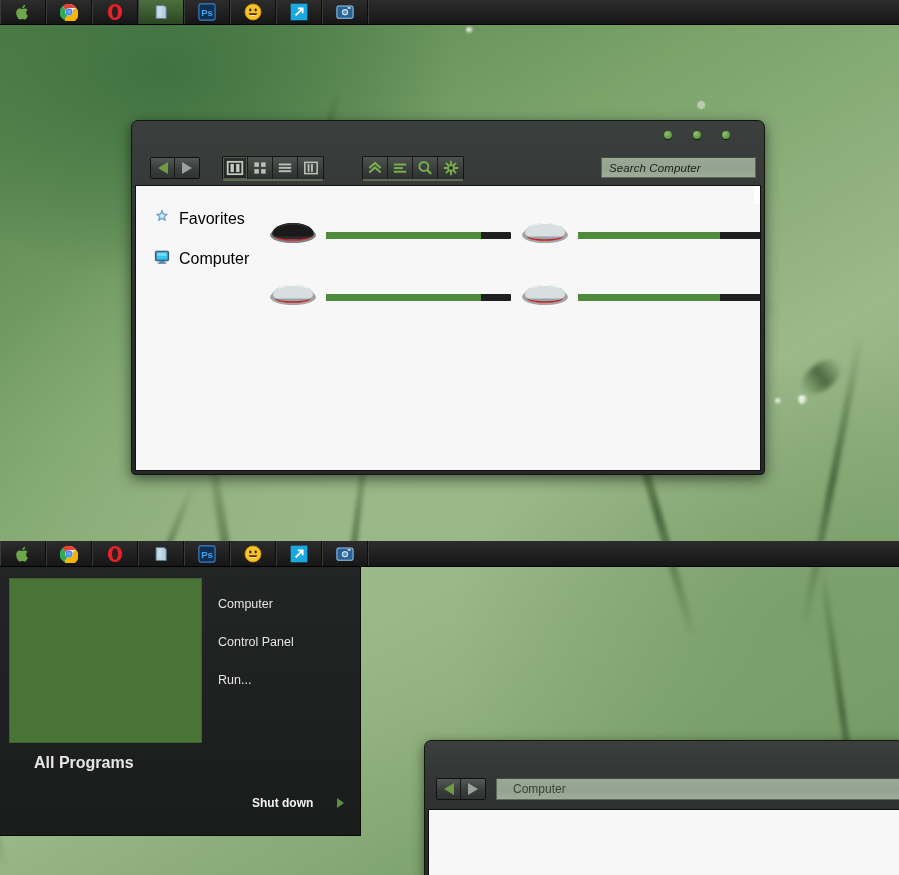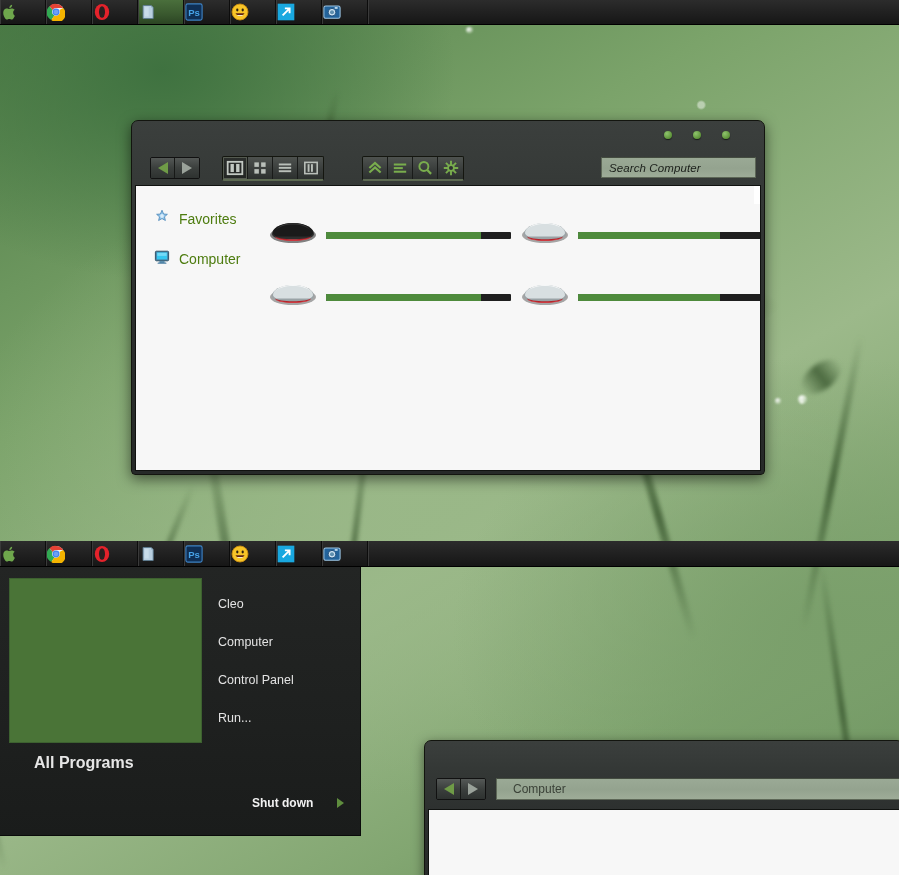--- a/index.html
+++ b/index.html
@@ -38,21 +38,21 @@
   .taskbar {
     position: absolute; left: 0; width: 899px; height: 25px;
     background: linear-gradient(to bottom, #2c2c2c 0%, #222222 45%, #161616 100%);
     display: flex; align-items: stretch;
     border-bottom: 1px solid #000;
     z-index: 40;
   }
   .taskbar.top { top: 0; }
   .taskbar.second { top: 541px; height: 26px; }
   .tb-item {
-    width: 46px; display: flex; align-items: center; 
+    width: 46px; display: flex; align-items: center; justify-content: center;
     border-right: 1px solid #0c0c0c;
     border-left: 1px solid #3a3a3a;
     position: relative;
   }
   .tb-item.active {
     background: linear-gradient(to bottom, #4a6f3c 0%, #39582e 60%, #2b4423 100%);
   }
   .tb-item.spacer { flex: 1; border-left: 1px solid #3a3a3a; border-right: none; }
 
   
@@ -117,21 +117,21 @@
 
   .content {
     position: absolute; left: 3px; right: 3px; top: 64px; bottom: 3px;
     background: #f7f7f7;
     border: 1px solid #101210;
     display: flex;
     overflow: hidden;
   }
   .sidebar { width: 128px; padding-top: 13px; flex: none; }
   .side-item { display: flex; align-items: center; height: 40px; padding-left: 18px; gap: 9px; }
-  .side-label { font-size: 14px; color: #4d7c0f; }
+  .side-label { font-size: 16px; color: #000000; }
 
   .drives { flex: 1; position: relative; padding-top: 18px; }
   .drive-row { display: flex; }
   .drive {
     width: 252px; display: flex; align-items: center; height: 62px; padding-left: 4px; gap: 8px;
   }
   .bar-wrap { width: 185px; height: 7px; background: #1f1f1f; border-radius: 1px; overflow: hidden; }
   .bar-fill { height: 100%; background: linear-gradient(to bottom, #69a64f, #4e8b3c); }
 
   .sb-thumb {
@@ -528,23 +528,20 @@
         </svg>
       </span>
     </div>
     <div class="tb-item spacer"></div>
   </div>
 
 <div class="startmenu">
   <div class="sm-green"></div>
   <div class="sm-right" id="sm-items">
       <div class="sm-item">
-        <span>Cleo</span>
-      </div>
-      <div class="sm-item">
         <span>Computer</span>
       </div>
       <div class="sm-item">
         <span>Control Panel</span>
       </div>
       <div class="sm-item">
         <span>Run...</span>
       </div>
     </div>
   <div class="sm-shut">

